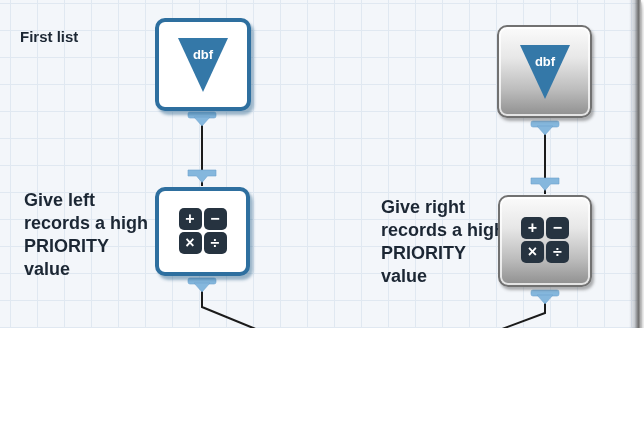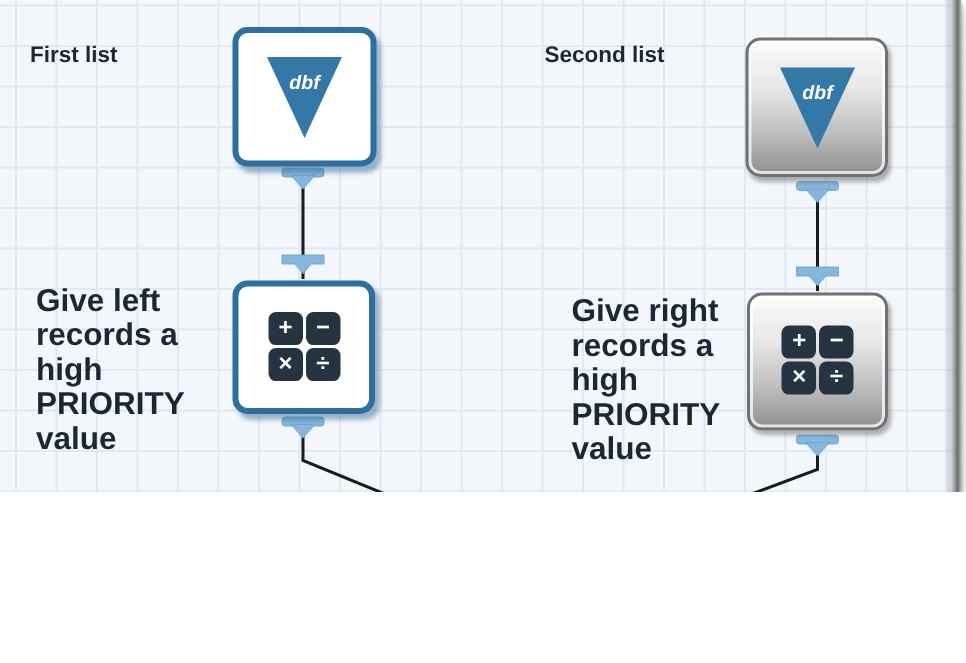--- a/index.html
+++ b/index.html
@@ -32,22 +32,22 @@
   }
   #right-edge{
     position:absolute;left:629px;top:0;width:12px;height:378px;
     background:linear-gradient(to right, rgba(140,150,160,0) 0%, rgba(125,130,138,0.35) 45%,
       #6f6f6f 78%, #9a9a9a 92%, #c9c9c9 100%);
   }
   .canvas-label{
     position:absolute;color:#1c2734;font-size:15px;font-weight:600;line-height:19px;
     white-space:pre-line;
   }
-  .note{font-size:21px;line-height:23px;width:132px;}
-  .node{position:absolute;box-sizing:border-box;border-radius:10px;font-style:italic;}
+  .note{font-size:18px;line-height:23px;width:132px;}
+  .node{position:absolute;box-sizing:border-box;border-radius:10px;}
   .node.blue{
     background:#ffffff;border:4px solid #2e6f9f;
     box-shadow:3px 4px 3px rgba(45,100,140,0.45);
   }
   .node.gray{
     background:linear-gradient(180deg,#fbfbfb 0%,#e7e7e7 35%,#bdbdbd 70%,#8f8f8f 100%);
     border:2px solid #717171;
     box-shadow:2px 3px 3px rgba(80,80,80,0.45), inset 0 0 0 2px rgba(255,255,255,0.75);
   }
   .dbf-svg{position:absolute;left:50%;top:6px;transform:translateX(-50%);}
@@ -101,21 +101,20 @@
             <rect x="531" y="290" width="28" height="6" rx="2"></rect>
             <path d="M537 295 L553 295 L545 304 Z"></path>
           </g>
           <g>
             <rect x="361" y="386" width="12" height="10"></rect>
           </g>
         </g>
       </svg>
 
       <div class="canvas-label" style="left:20px;top:27px;">First list</div>
-      <div class="canvas-label" style="left:363px;top:27px;">Second list</div>
       <div class="canvas-label note" style="left:24px;top:189px;">Give left
 records a high
 PRIORITY
 value</div>
       <div class="canvas-label note" style="left:381px;top:196px;">Give right
 records a high
 PRIORITY
 value</div>
 
       <div class="node blue" style="left:155px;top:18px;width:96px;height:93px;">

